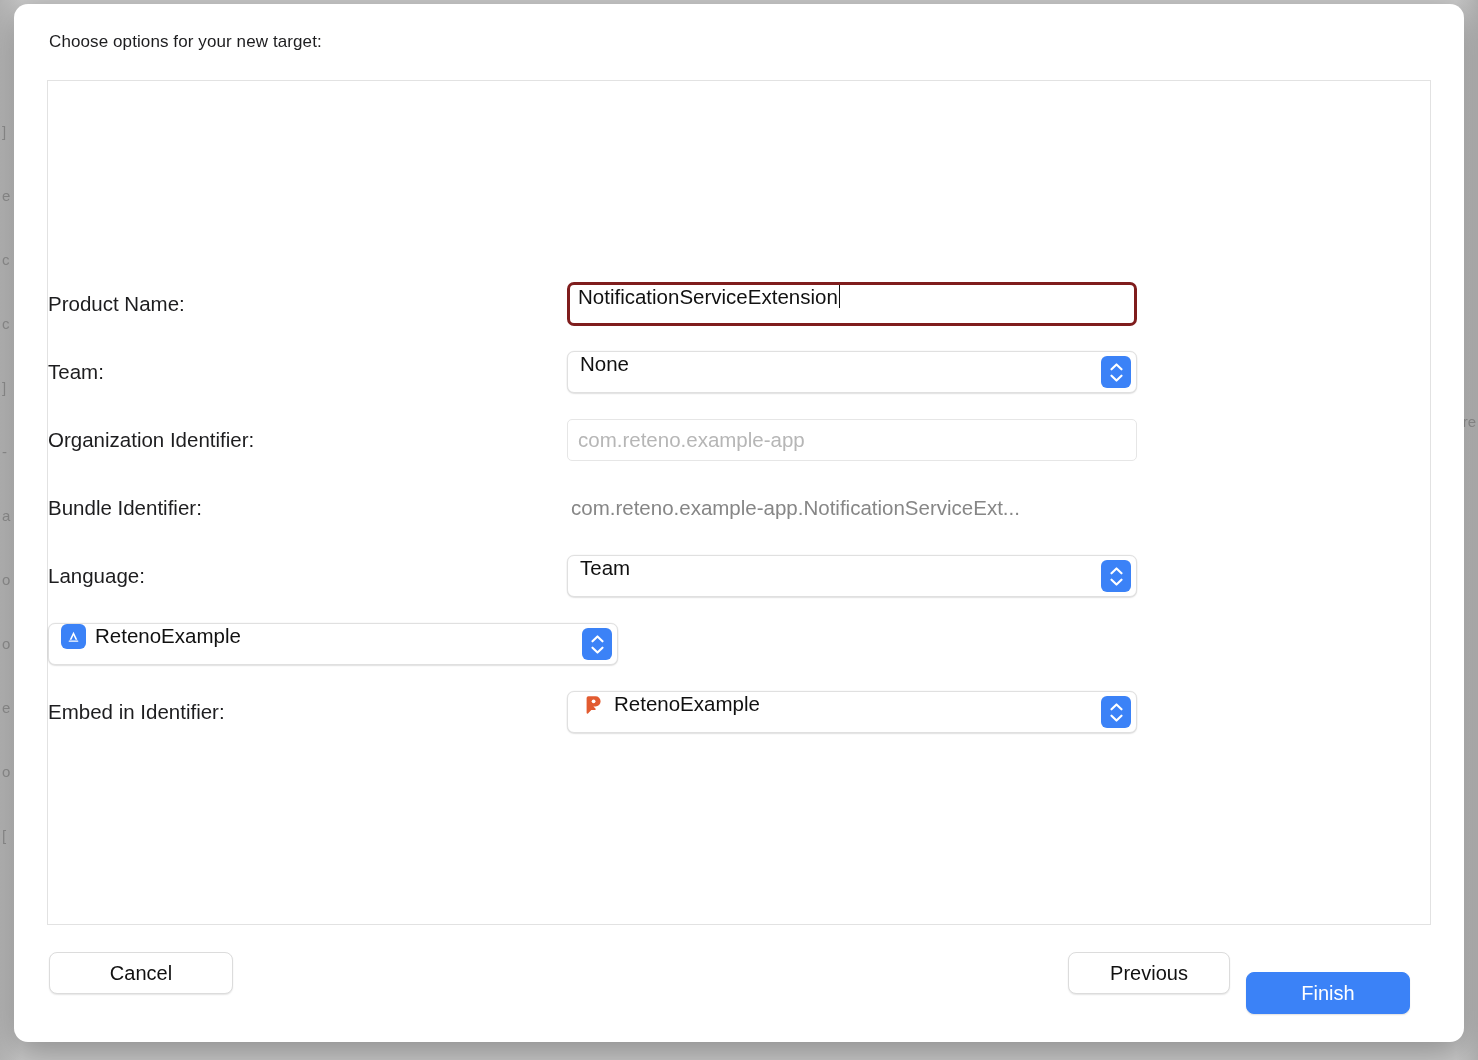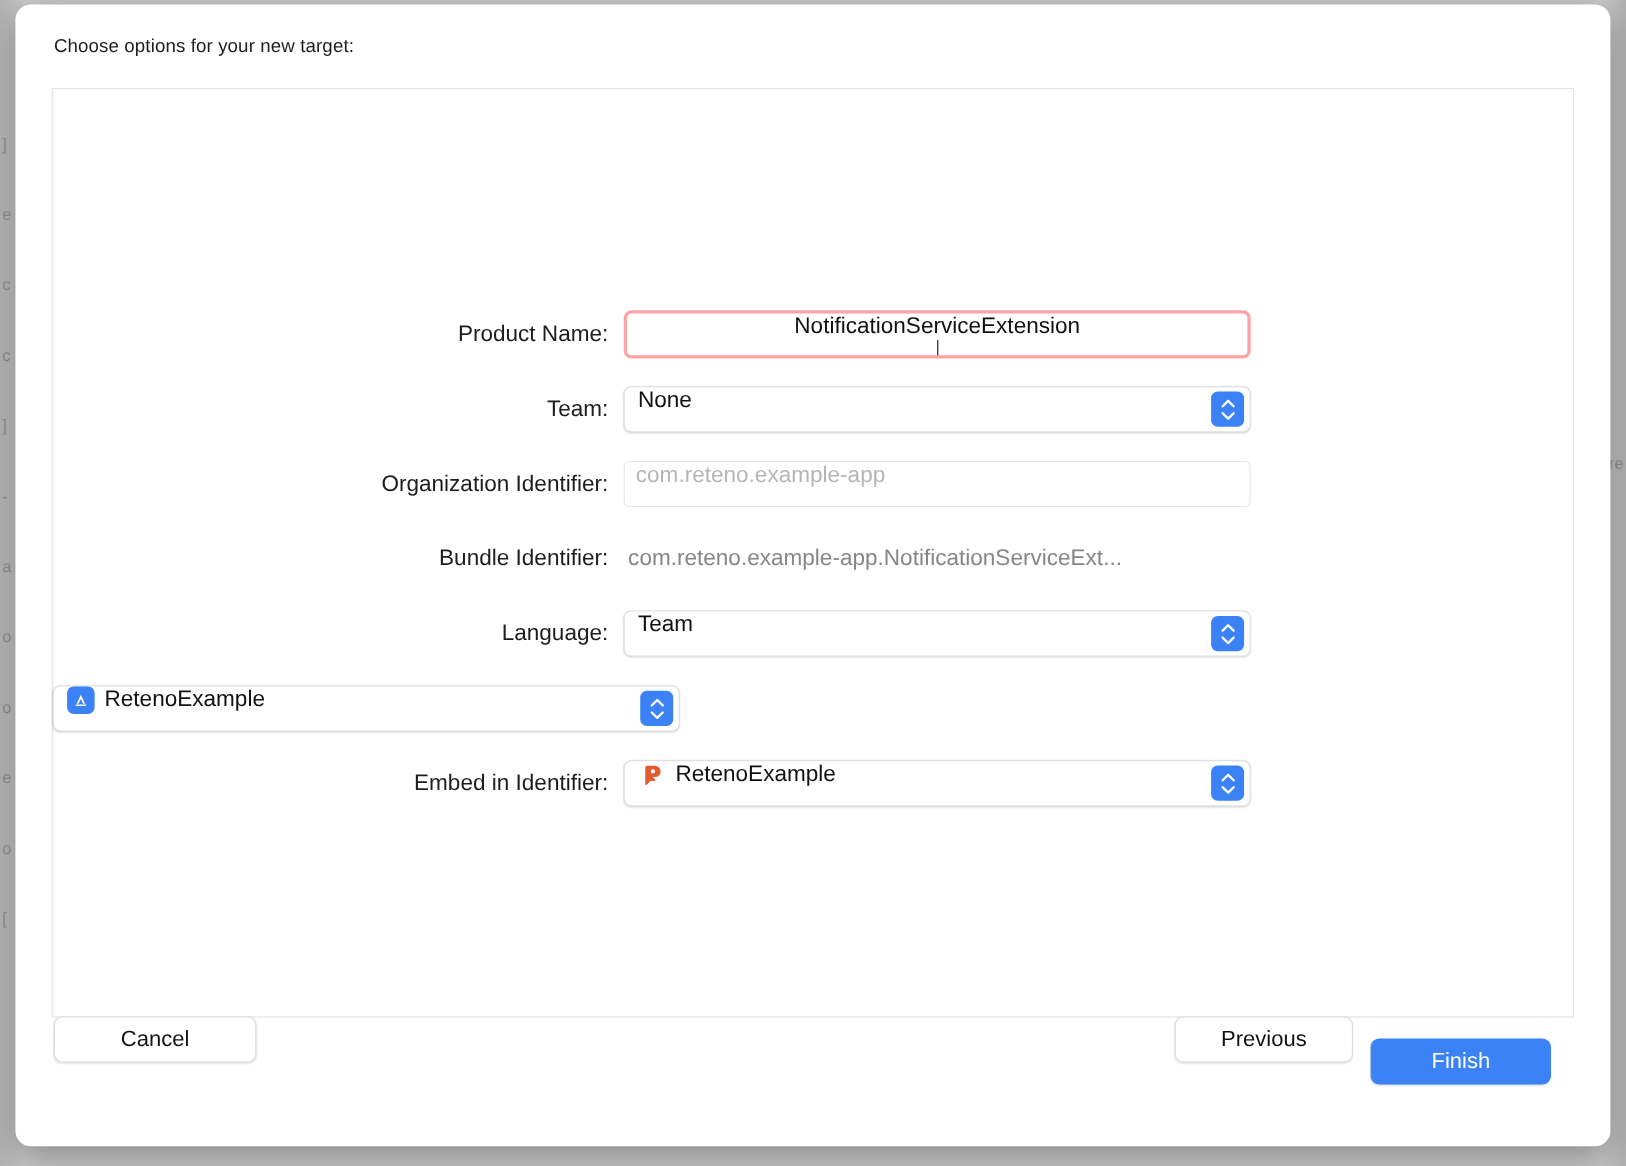--- a/index.html
+++ b/index.html
@@ -75,40 +75,38 @@
   .row {
     display: flex;
     align-items: center;
     height: 46px;
     margin-bottom: 22px;
   }
   .row:last-child { margin-bottom: 0; }
 
   .label {
     width: 519px;
-    text-align: right;
     padding-right: 14px;
     font-size: 20.5px;
     color: #1d1d1f;
     white-space: nowrap;
   }
 
   .field-wrap { width: 570px; }
 
   
   .textfield {
     width: 100%;
     height: 44px;
-    border: 3px solid #fca5a5;
+    border: 3px solid #7f1d1d;
     border-radius: 7px;
     background: #fff;
     display: flex;
-    align-items: center;
+    align-items: flex-start;
     padding: 0 8px;
-    flex-direction: column;
   }
   .textfield .value {
     font-size: 20.5px;
     color: #111;
     white-space: nowrap;
   }
   .caret {
     display: inline-block;
     width: 1.5px;
     height: 23px;
@@ -117,21 +115,22 @@
   }
 
   
   .textfield-plain {
     width: 100%;
     height: 42px;
     border: 1px solid #e6e6e6;
     border-radius: 5px;
     background: #fff;
     display: flex;
-    padding: 0 10px;
+    align-items: center;
+    padding: 11px 10px;
   }
   .textfield-plain .placeholder {
     font-size: 20.5px;
     color: #b6b6b6;
     white-space: nowrap;
   }
 
   
   .static-text {
     font-size: 20.5px;
@@ -188,21 +187,21 @@
   .reteno-icon {
     width: 25px; height: 25px;
     display: flex; align-items: center; justify-content: center;
     flex: 0 0 auto;
   }
 
   
   .footer {
     position: absolute;
     left: 0; right: 0;
-    top: 920px;
+    top: 948px;
     height: 60px;
     text-decoration: underline;
   }
   .btn {
     position: absolute;
     height: 42px;
     border-radius: 8px;
     font-size: 20px;
     display: flex;
     align-items: center;

